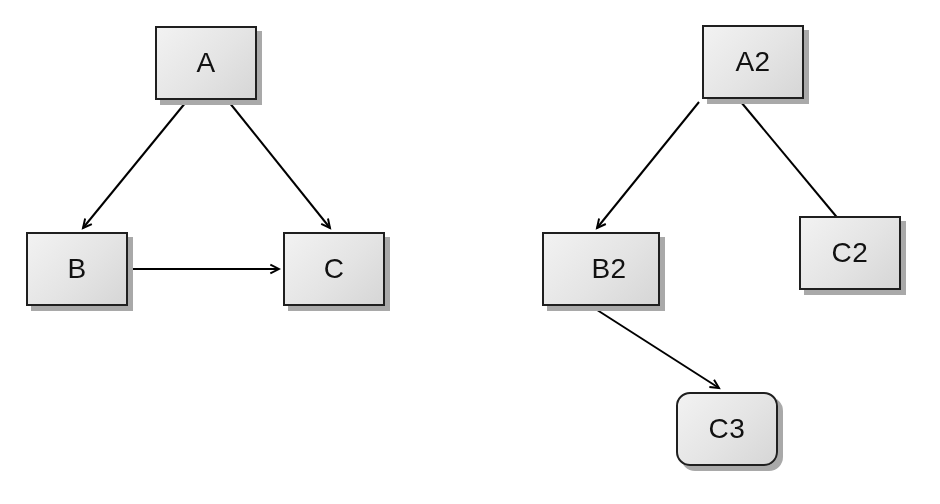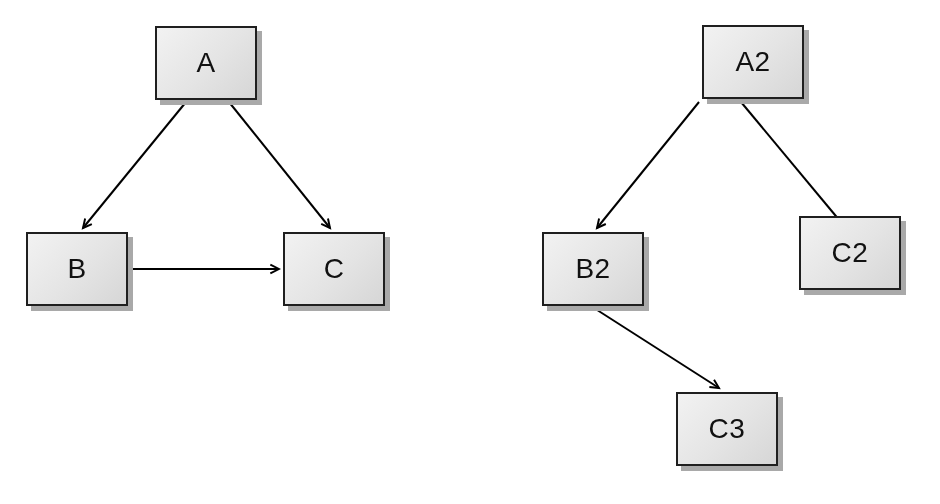--- a/index.html
+++ b/index.html
@@ -39,23 +39,23 @@
     color: #111111;
     letter-spacing: 0.5px;
     user-select: none;
   }
   
   .pos-a  { left: 155px; top: 26px;  }
   .pos-b  { left: 26px;  top: 232px; }
   .pos-c  { left: 283px; top: 232px; }
   
   .pos-a2 { left: 669px; top: 25px; margin-left: 33px;  }
-  .pos-b2 { left: 542px; top: 232px; }
+  .pos-b2 { left: 542px; top: 232px; padding-left: 16px; }
   .pos-c2 { left: 799px; top: 216px; }
-  .pos-c3 { left: 676px; top: 392px; }
+  .pos-c3 { left: 676px; top: 392px; border-radius: 14px; }
 </style>
 </head>
 <body>
 
 <div class="canvas">
 
   <svg class="edges-layer" width="940" height="504" viewBox="0 0 940 504" xmlns="http://www.w3.org/2000/svg">
     <defs>
       <marker id="arrowhead" markerUnits="userSpaceOnUse" viewBox="0 0 12 12" refX="10" refY="6" markerWidth="13" markerHeight="13" orient="auto">
         <path d="M2 2 L10 6 L2 10" fill="none" stroke="#000000" stroke-width="1.8"></path>

